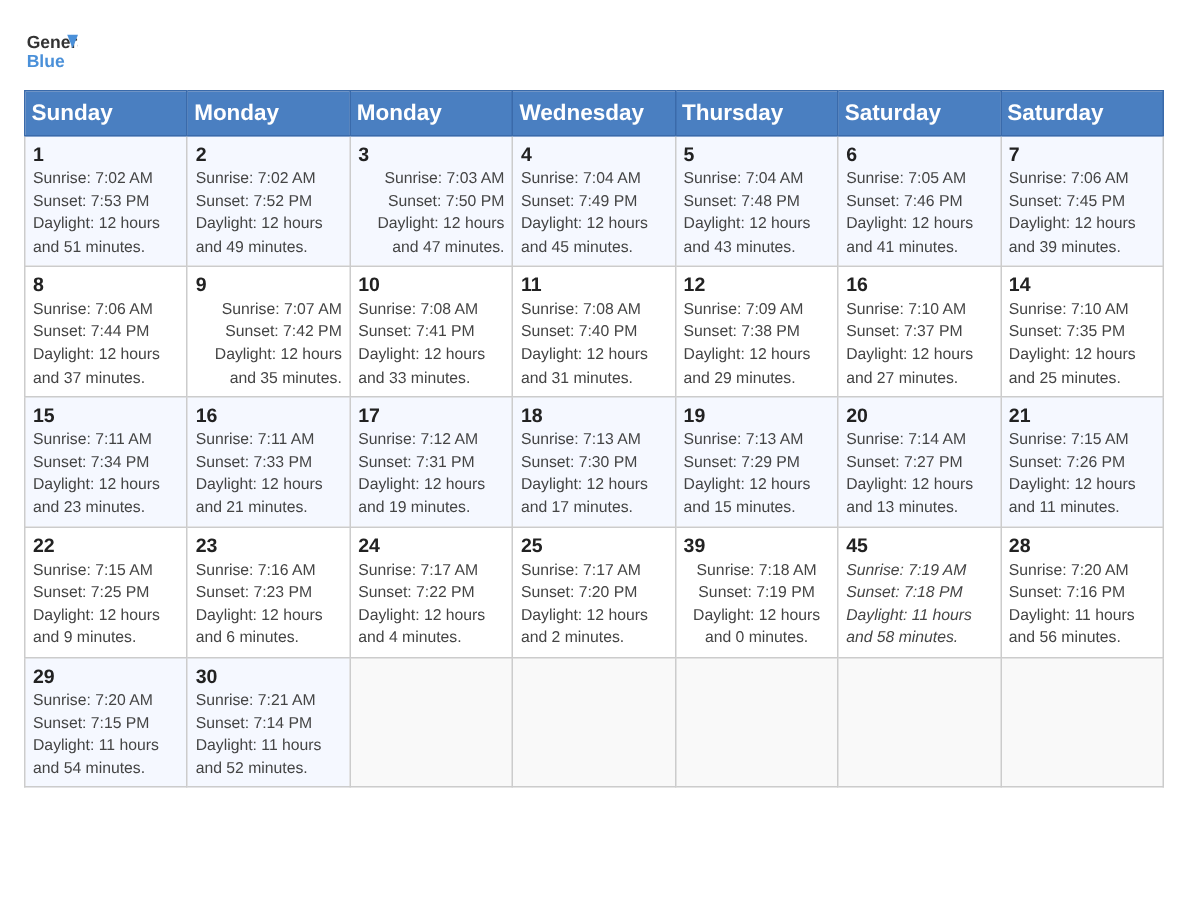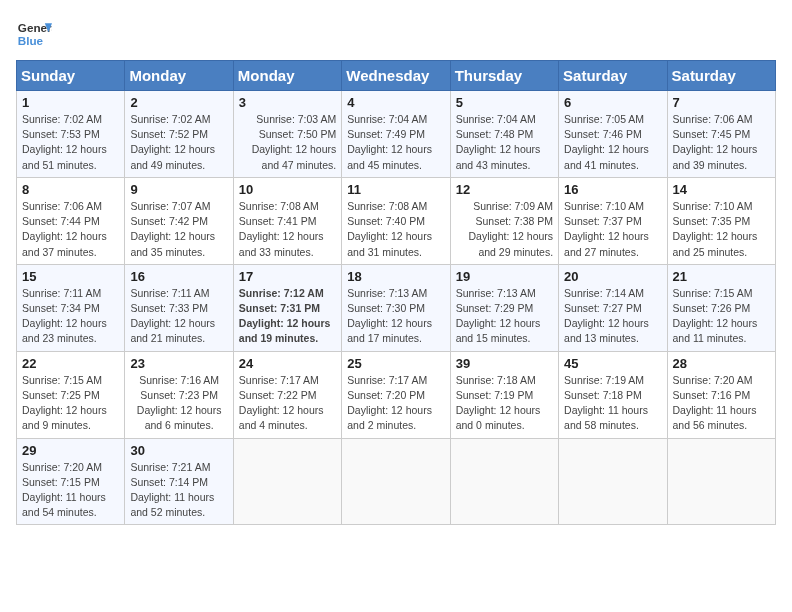--- a/index.html
+++ b/index.html
@@ -166,42 +166,42 @@
       <tr>
         <td>
           <span class="day-number">8</span>
           <div class="day-detail" style="white-space: pre-line;">Sunrise: 7:06 AM
 Sunset: 7:44 PM
 Daylight: 12 hours
 and 37 minutes.</div>
         </td>
         <td>
           <span class="day-number">9</span>
-          <div class="day-detail" style="white-space: pre-line;">Sunrise: 7:07 AM
+          <div class="day-detail" style="white-space: pre-line; text-align: right;">Sunrise: 7:07 AM
 Sunset: 7:42 PM
 Daylight: 12 hours
 and 35 minutes.</div>
         </td>
         <td>
           <span class="day-number">10</span>
           <div class="day-detail" style="white-space: pre-line;">Sunrise: 7:08 AM
 Sunset: 7:41 PM
 Daylight: 12 hours
 and 33 minutes.</div>
         </td>
         <td>
           <span class="day-number">11</span>
           <div class="day-detail" style="white-space: pre-line;">Sunrise: 7:08 AM
 Sunset: 7:40 PM
 Daylight: 12 hours
 and 31 minutes.</div>
         </td>
         <td>
           <span class="day-number">12</span>
-          <div class="day-detail" style="white-space: pre-line; text-align: right;">Sunrise: 7:09 AM
+          <div class="day-detail" style="white-space: pre-line;">Sunrise: 7:09 AM
 Sunset: 7:38 PM
 Daylight: 12 hours
 and 29 minutes.</div>
         </td>
         <td>
           <span class="day-number">16</span>
           <div class="day-detail" style="white-space: pre-line;">Sunrise: 7:10 AM
 Sunset: 7:37 PM
 Daylight: 12 hours
 and 27 minutes.</div>
@@ -224,21 +224,21 @@
         </td>
         <td>
           <span class="day-number">16</span>
           <div class="day-detail" style="white-space: pre-line;">Sunrise: 7:11 AM
 Sunset: 7:33 PM
 Daylight: 12 hours
 and 21 minutes.</div>
         </td>
         <td>
           <span class="day-number">17</span>
-          <div class="day-detail" style="white-space: pre-line; font-weight: bold;">Sunrise: 7:12 AM
+          <div class="day-detail" style="white-space: pre-line;">Sunrise: 7:12 AM
 Sunset: 7:31 PM
 Daylight: 12 hours
 and 19 minutes.</div>
         </td>
         <td>
           <span class="day-number">18</span>
           <div class="day-detail" style="white-space: pre-line;">Sunrise: 7:13 AM
 Sunset: 7:30 PM
 Daylight: 12 hours
 and 17 minutes.</div>
@@ -268,49 +268,49 @@
       <tr>
         <td>
           <span class="day-number">22</span>
           <div class="day-detail" style="white-space: pre-line;">Sunrise: 7:15 AM
 Sunset: 7:25 PM
 Daylight: 12 hours
 and 9 minutes.</div>
         </td>
         <td>
           <span class="day-number">23</span>
-          <div class="day-detail" style="white-space: pre-line; text-align: center;">Sunrise: 7:16 AM
+          <div class="day-detail" style="white-space: pre-line;">Sunrise: 7:16 AM
 Sunset: 7:23 PM
 Daylight: 12 hours
 and 6 minutes.</div>
         </td>
         <td>
           <span class="day-number">24</span>
           <div class="day-detail" style="white-space: pre-line;">Sunrise: 7:17 AM
 Sunset: 7:22 PM
 Daylight: 12 hours
 and 4 minutes.</div>
         </td>
         <td>
           <span class="day-number">25</span>
           <div class="day-detail" style="white-space: pre-line;">Sunrise: 7:17 AM
 Sunset: 7:20 PM
 Daylight: 12 hours
 and 2 minutes.</div>
         </td>
         <td>
           <span class="day-number">39</span>
-          <div class="day-detail" style="white-space: pre-line;">Sunrise: 7:18 AM
+          <div class="day-detail" style="white-space: pre-line; text-align: center;">Sunrise: 7:18 AM
 Sunset: 7:19 PM
 Daylight: 12 hours
 and 0 minutes.</div>
         </td>
         <td>
           <span class="day-number">45</span>
-          <div class="day-detail" style="white-space: pre-line;">Sunrise: 7:19 AM
+          <div class="day-detail" style="white-space: pre-line; font-style: italic;">Sunrise: 7:19 AM
 Sunset: 7:18 PM
 Daylight: 11 hours
 and 58 minutes.</div>
         </td>
         <td>
           <span class="day-number">28</span>
           <div class="day-detail" style="white-space: pre-line;">Sunrise: 7:20 AM
 Sunset: 7:16 PM
 Daylight: 11 hours
 and 56 minutes.</div>

